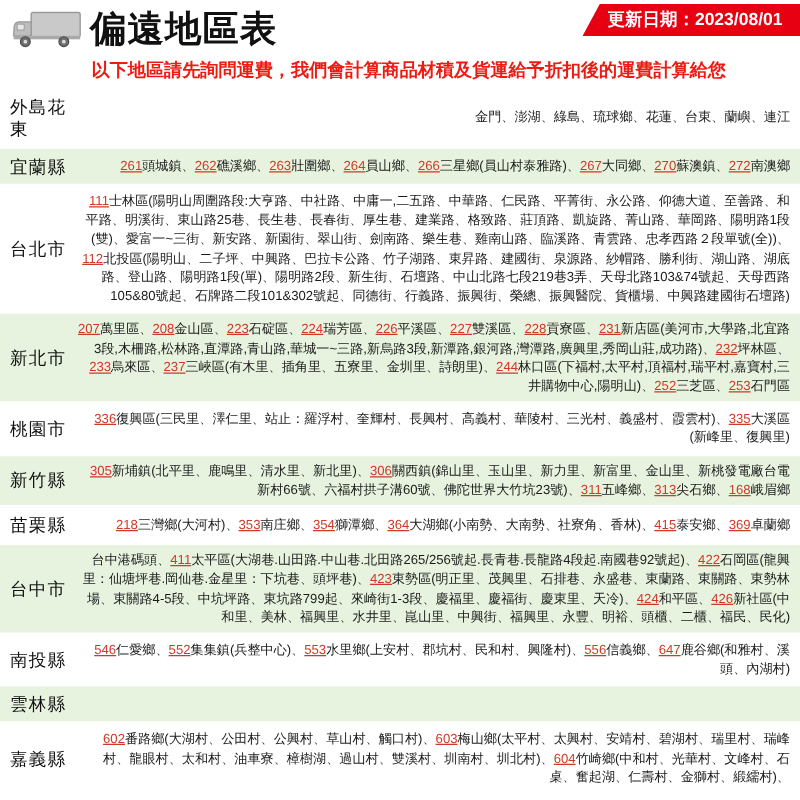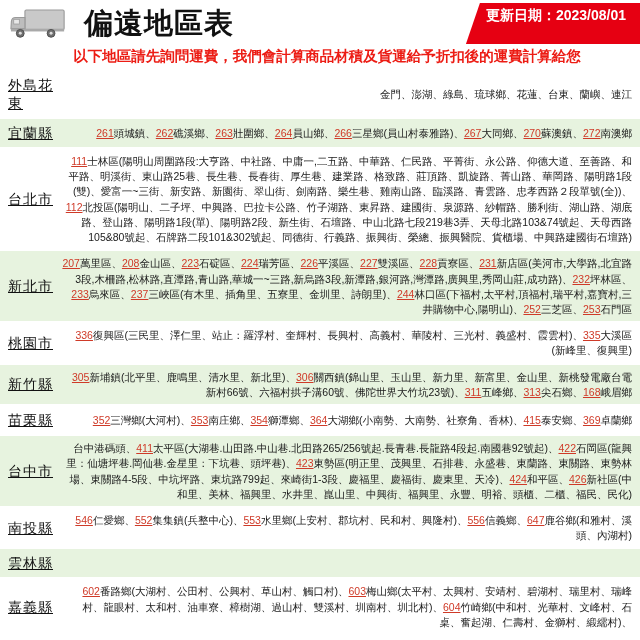--- a/index.html
+++ b/index.html
@@ -1,35 +1,35 @@
 <!DOCTYPE html>
 <html lang="zh-Hant"><head>
 <meta charset="utf-8">
 <style>
   * { margin:0; padding:0; box-sizing:border-box; }
   html,body { width:640px; background:#fff; font-family:"Liberation Sans","DejaVu Sans",sans-serif; }
   .page { width:640px; min-height:640px; background:#fff; position:relative; overflow:hidden; }
 
   
   .header { position:relative; height:46px; padding:4px 8px 0 10px; }
-  .brand { display:flex; align-items:center; gap:18px; }
+  .brand { display:flex; align-items:center; gap:6px; }
   .truck { width:56px; height:32px; flex:0 0 auto; }
   .title { font-size:29px; font-weight:bold; color:#111; letter-spacing:1px; font-family:"Liberation Sans","DejaVu Sans",sans-serif; }
   .badge { position:absolute; top:3px; right:0; background:#e60012; color:#fff;
-           font-size:14px; font-weight:bold; padding:4px 14px 19px 20px;
+           font-size:14px; font-weight:bold; padding:4px 14px 4px 20px;
            clip-path:polygon(14px 0, 100% 0, 100% 100%, 0 100%); }
   .subtitle { text-align:center; color:#ec1c14; font-weight:bold; font-size:14.5px; padding:1px 16px 5px 30px; }
 
   
   .table { width:640px; }
   .row { display:flex; border-bottom:2px solid #fff; }
   .row.green { background:#e7f3df; }
   .region { flex:0 0 60px; padding:6px 2px 4px 8px; font-size:14px; color:#111;
             font-family:"Liberation Serif","DejaVu Serif",serif; letter-spacing:1px;
-            display:flex; align-items:center;text-decoration:underline; }
+            display:flex; align-items:center; }
   .content { flex:1; padding:5px 8px 4px 2px; font-size:10.5px; line-height:1.45; color:#1a1a1a;
              display:flex; align-items:center;text-align:right; }
   .content p { width:100%; }
   .num { color:#cf3a28;text-decoration:underline; }
 </style>
 </head>
 <body>
 
 <div class="page">
 
@@ -85,21 +85,21 @@
       </div>
       <div class="row green">
         <div class="region">新竹縣</div>
         <div class="content">
           <p><span class="num">305</span><span>新埔鎮(北平里、鹿鳴里、清水里、新北里)、</span><span class="num">306</span><span>關西鎮(錦山里、玉山里、新力里、新富里、金山里、新桃發電廠台電新村66號、六福村拱子溝60號、佛陀世界大竹坑23號)、</span><span class="num">311</span><span>五峰鄉、</span><span class="num">313</span><span>尖石鄉、</span><span class="num">168</span><span>峨眉鄉</span></p>
         </div>
       </div>
       <div class="row">
         <div class="region">苗栗縣</div>
         <div class="content">
-          <p><span class="num">352</span><span>三灣鄉(大河村)、</span><span class="num">353</span><span>南庄鄉、</span><span class="num">354</span><span>獅潭鄉、</span><span class="num">364</span><span>大湖鄉(小南勢、大南勢、社寮角、香林)、</span><span class="num">415</span><span>泰安鄉、</span><span class="num">369</span><span>卓蘭鄉</span></p>
+          <p><span class="num">218</span><span>三灣鄉(大河村)、</span><span class="num">353</span><span>南庄鄉、</span><span class="num">354</span><span>獅潭鄉、</span><span class="num">364</span><span>大湖鄉(小南勢、大南勢、社寮角、香林)、</span><span class="num">415</span><span>泰安鄉、</span><span class="num">369</span><span>卓蘭鄉</span></p>
         </div>
       </div>
       <div class="row green">
         <div class="region">台中市</div>
         <div class="content">
           <p><span>台中港碼頭、</span><span class="num">411</span><span>太平區(大湖巷.山田路.中山巷.北田路265/256號起.長青巷.長龍路4段起.南國巷92號起)、</span><span class="num">422</span><span>石岡區(龍興里：仙塘坪巷.岡仙巷.金星里：下坑巷、頭坪巷)、</span><span class="num">423</span><span>東勢區(明正里、茂興里、石排巷、永盛巷、東蘭路、東關路、東勢林場、東關路4-5段、中坑坪路、東坑路799起、來崎街1-3段、慶福里、慶福街、慶東里、天冷)、</span><span class="num">424</span><span>和平區、</span><span class="num">426</span><span>新社區(中和里、美林、福興里、水井里、崑山里、中興街、福興里、永豐、明裕、頭櫃、二櫃、福民、民化)</span></p>
         </div>
       </div>
       <div class="row">
         <div class="region">南投縣</div>

